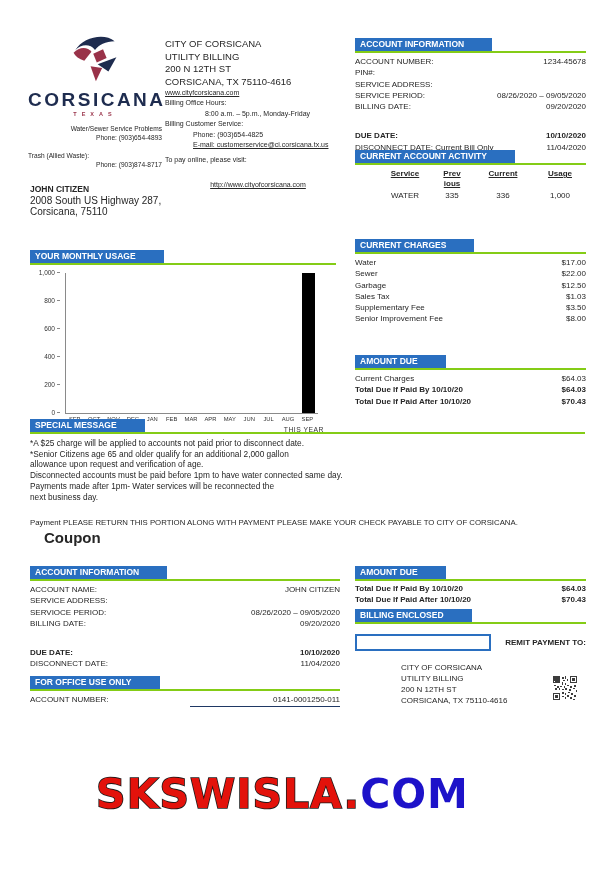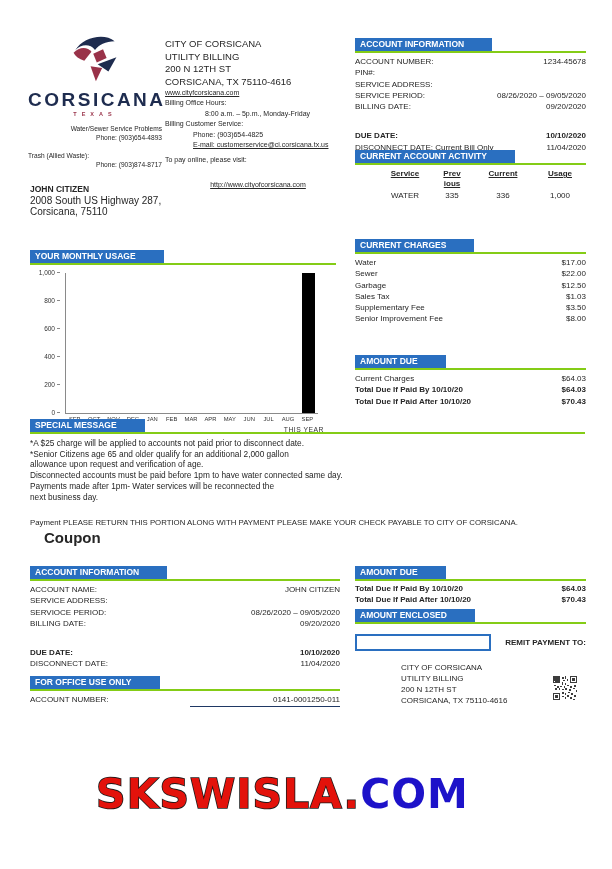--- a/index.html
+++ b/index.html
@@ -392,21 +392,21 @@
         <div class="kv-row bold">
           <span class="kv-label">Total Due If Paid By 10/10/20</span>
           <span class="kv-value">$64.03</span>
         </div>
         <div class="kv-row bold">
           <span class="kv-label">Total Due If Paid After 10/10/20</span>
           <span class="kv-value">$70.43</span>
         </div>
       </div>
     <div class="sec-header" style="margin-top:3px">
-      <span class="sec-chip">AMOUNT ENCLOSED</span>
+      <span class="sec-chip">BILLING ENCLOSED</span>
     </div>
     <div class="enclosed-row">
       <input class="enclosed-input" type="text" value="" style="">
       <span class="remit-label">REMIT PAYMENT TO:</span>
     </div>
   </div>
 
   <div class="office-sec">
     <div class="sec-header">
       <span class="sec-chip">FOR OFFICE USE ONLY</span>

